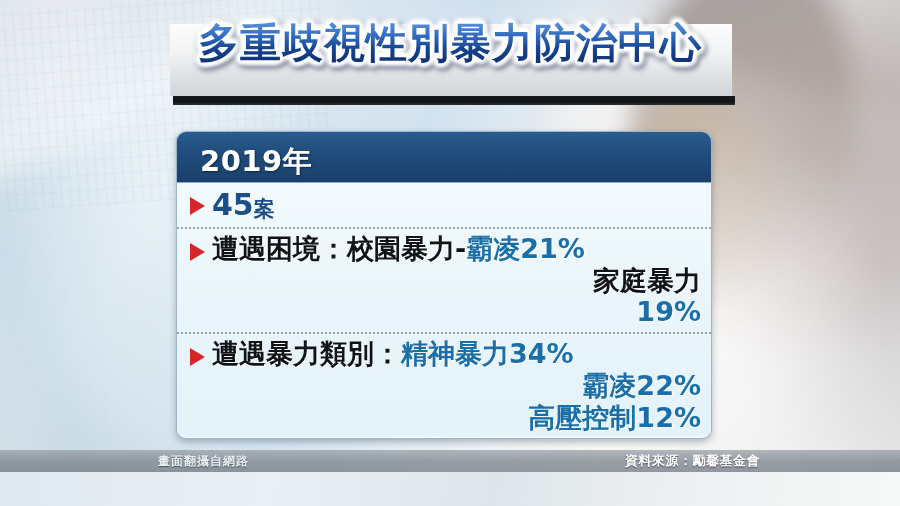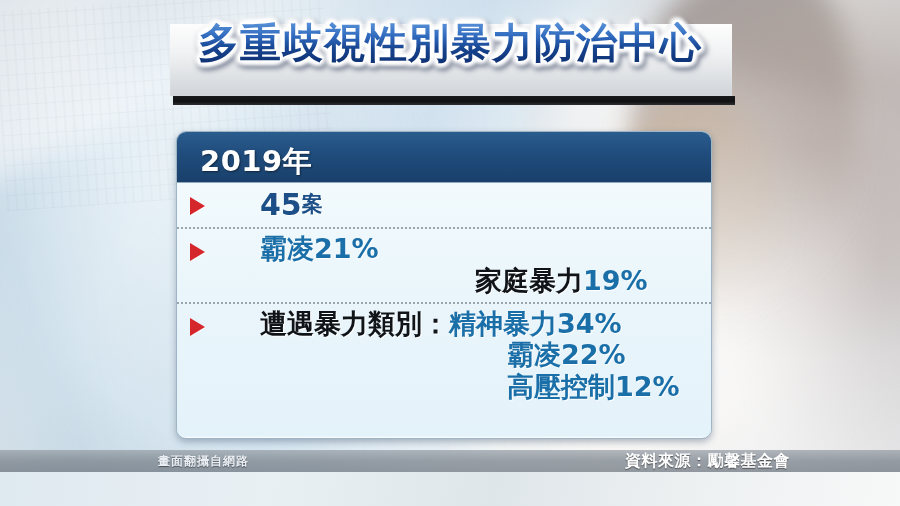--- a/index.html
+++ b/index.html
@@ -201,26 +201,25 @@
     border-bottom: 9px solid transparent;
     border-left: 15px solid #d4262b;
     margin-top: 9px;
     margin-right: 7px;
     filter: drop-shadow(1px 1px 0 rgba(255,255,255,0.7));
   }
   .row-content { flex: 1 1 auto; min-width: 0; }
 
   .line {
     display: flex;
-    align-items: center;
+    align-items: flex-end;
     white-space: nowrap;
     line-height: 1.14;
-    margin-left: 48px;
-  }
-  .line + .line { margin-top: 1px; }
+  }
+  .line + .line { margin-top: 1px; flex-direction: column; }
 
   .label {
     font-family: "DejaVu Sans", "Liberation Sans", sans-serif;
     font-weight: 700;
     font-size: 27px;
     color: #101418;
     text-shadow: 1px 1px 0 rgba(255,255,255,0.85);
   }
   .value-blue {
     font-family: "DejaVu Sans", "Liberation Sans", sans-serif;
@@ -266,21 +265,21 @@
     font-size: 12px;
     font-weight: 700;
     color: #e8eef3;
     letter-spacing: 1px;
     text-shadow: 0 1px 1px rgba(0,0,0,0.45);
   }
   .credit-right {
     position: absolute;
     left: 625px;
     font-family: "DejaVu Sans", "Liberation Sans", sans-serif;
-    font-size: 16px;
+    font-size: 13px;
     font-weight: 700;
     color: #ffffff;
     letter-spacing: 0.5px;
     text-shadow: 0 1px 1px rgba(0,0,0,0.5);
   }
   .credit-under {
     position: absolute;
     left: 0;
     top: 472px;
     width: 900px;
@@ -324,20 +323,21 @@
             <span class="count-num">45</span>
             <span class="count-unit">案</span>
           </div>
         </div>
       </div>
 
       <div class="bullet-row sep">
         <span class="tri"></span>
         <div class="row-content">
           <div class="line">
+            <span class="label">遭遇困境：校園暴力-</span>
             <span class="value-blue">霸凌21%</span>
           </div>
           <div class="line indent-a">
             <span class="label">家庭暴力</span>
             <span class="value-blue">19%</span>
           </div>
         </div>
       </div>
 
       <div class="bullet-row sep">

